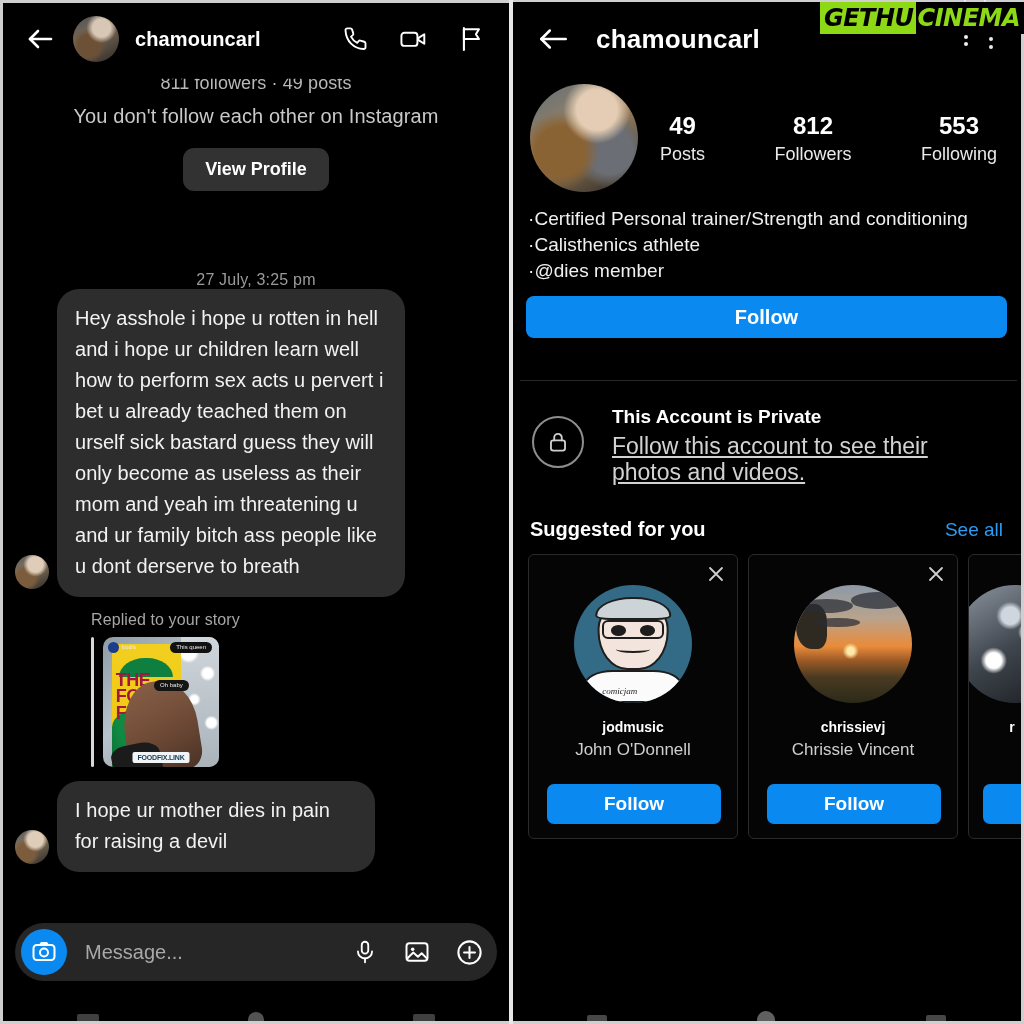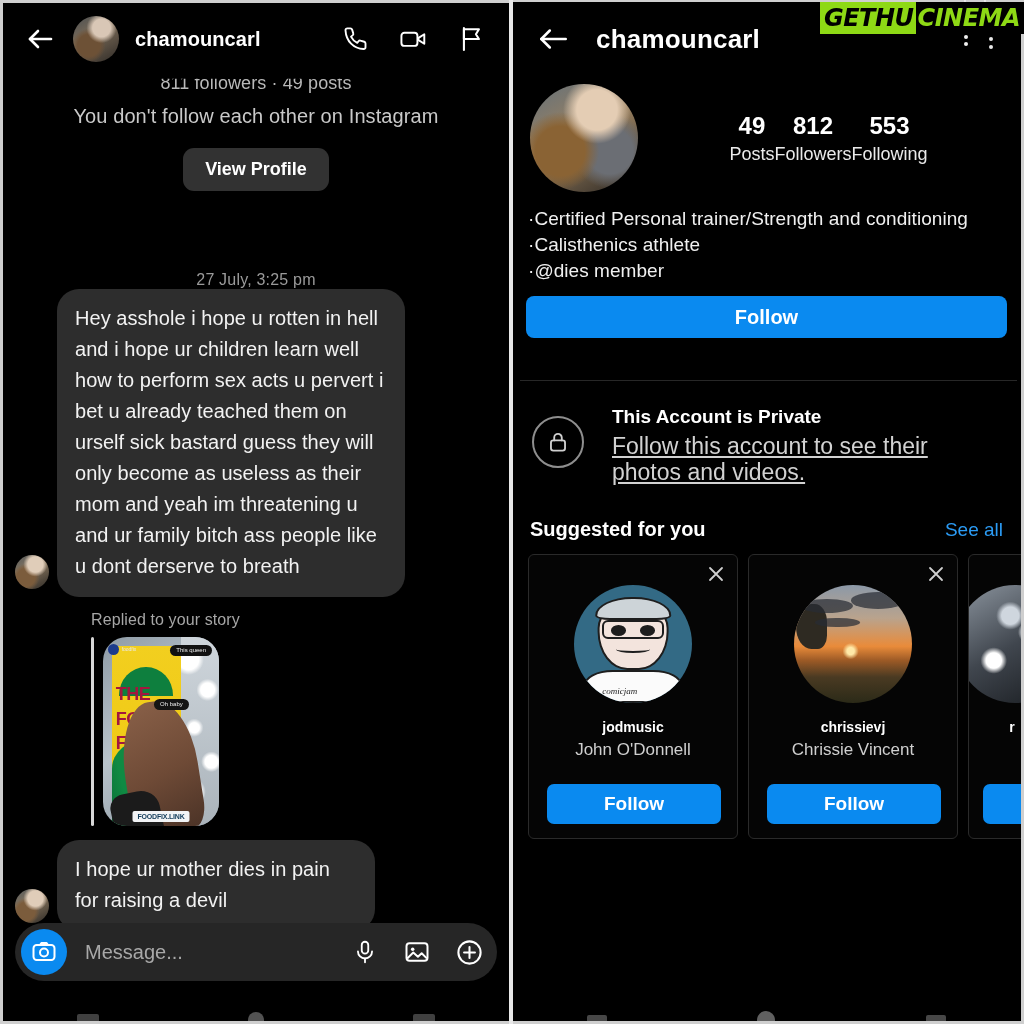--- a/index.html
+++ b/index.html
@@ -126,22 +126,22 @@
   .story-reply-label {
     font-size: 16px; color: #a6a6a6; margin-bottom: 8px; letter-spacing: .1px;
   }
   .story-reply-body { display: flex; align-items: stretch; }
   .story-reply-bar {
     width: 3px; background: #d8d8d8; border-radius: 2px;
     margin-right: 9px; flex: 0 0 auto;
   }
   .story-thumb {
     position: relative;
-    width: 116px; height: 189px;
-    border-radius: 24px;
+    width: 116px; height: 130px;
+    border-radius: 10px;
     overflow: hidden;
     background: linear-gradient(140deg,#8e9ba6 0%, #b9c3cb 45%, #7d8a95 100%);
   }
   .st-yellow {
     position: absolute; left: 8%; top: 5%; width: 60%; height: 92%;
     background: linear-gradient(180deg,#f2cf1f 0%, #f0c915 70%, #e7be10 100%);
   }
   .st-green {
     position: absolute; left: 8%; bottom: 0; width: 60%; height: 46%;
     background: radial-gradient(ellipse at 50% 0%, #0f8a43 0 62%, #0b6f36 100%);
@@ -272,21 +272,21 @@
   .pf-avatar {
     width: 108px; height: 108px; border-radius: 50%;
     flex: 0 0 auto;
     background:
       radial-gradient(circle at 62% 24%, #e4cdb4 0 19%, rgba(228,205,180,0) 32%),
       radial-gradient(circle at 28% 62%, #8a6334 0 24%, rgba(138,99,52,0) 38%),
       radial-gradient(circle at 74% 62%, #6b6e74 0 22%, rgba(107,110,116,0) 36%),
       linear-gradient(150deg,#63707a 0%, #9b8261 45%, #2a2622 100%);
   }
   .pf-stats {
-    flex: 1 1 auto; display: flex; justify-content: center;
+    flex: 1 1 auto; display: flex; justify-content: space-between;
     padding: 0 6px 0 22px;
   }
   .pf-stat { text-align: center; }
   .pf-stat-num { font-size: 24px; font-weight: bold; color: #fff; }
   .pf-stat-lbl { font-size: 18px; color: #eaeaea; margin-top: 4px; }
 
   .pf-bio {
     position: absolute; top: 204px; left: 0; width: 509px;
     padding: 0 16px;
   }

